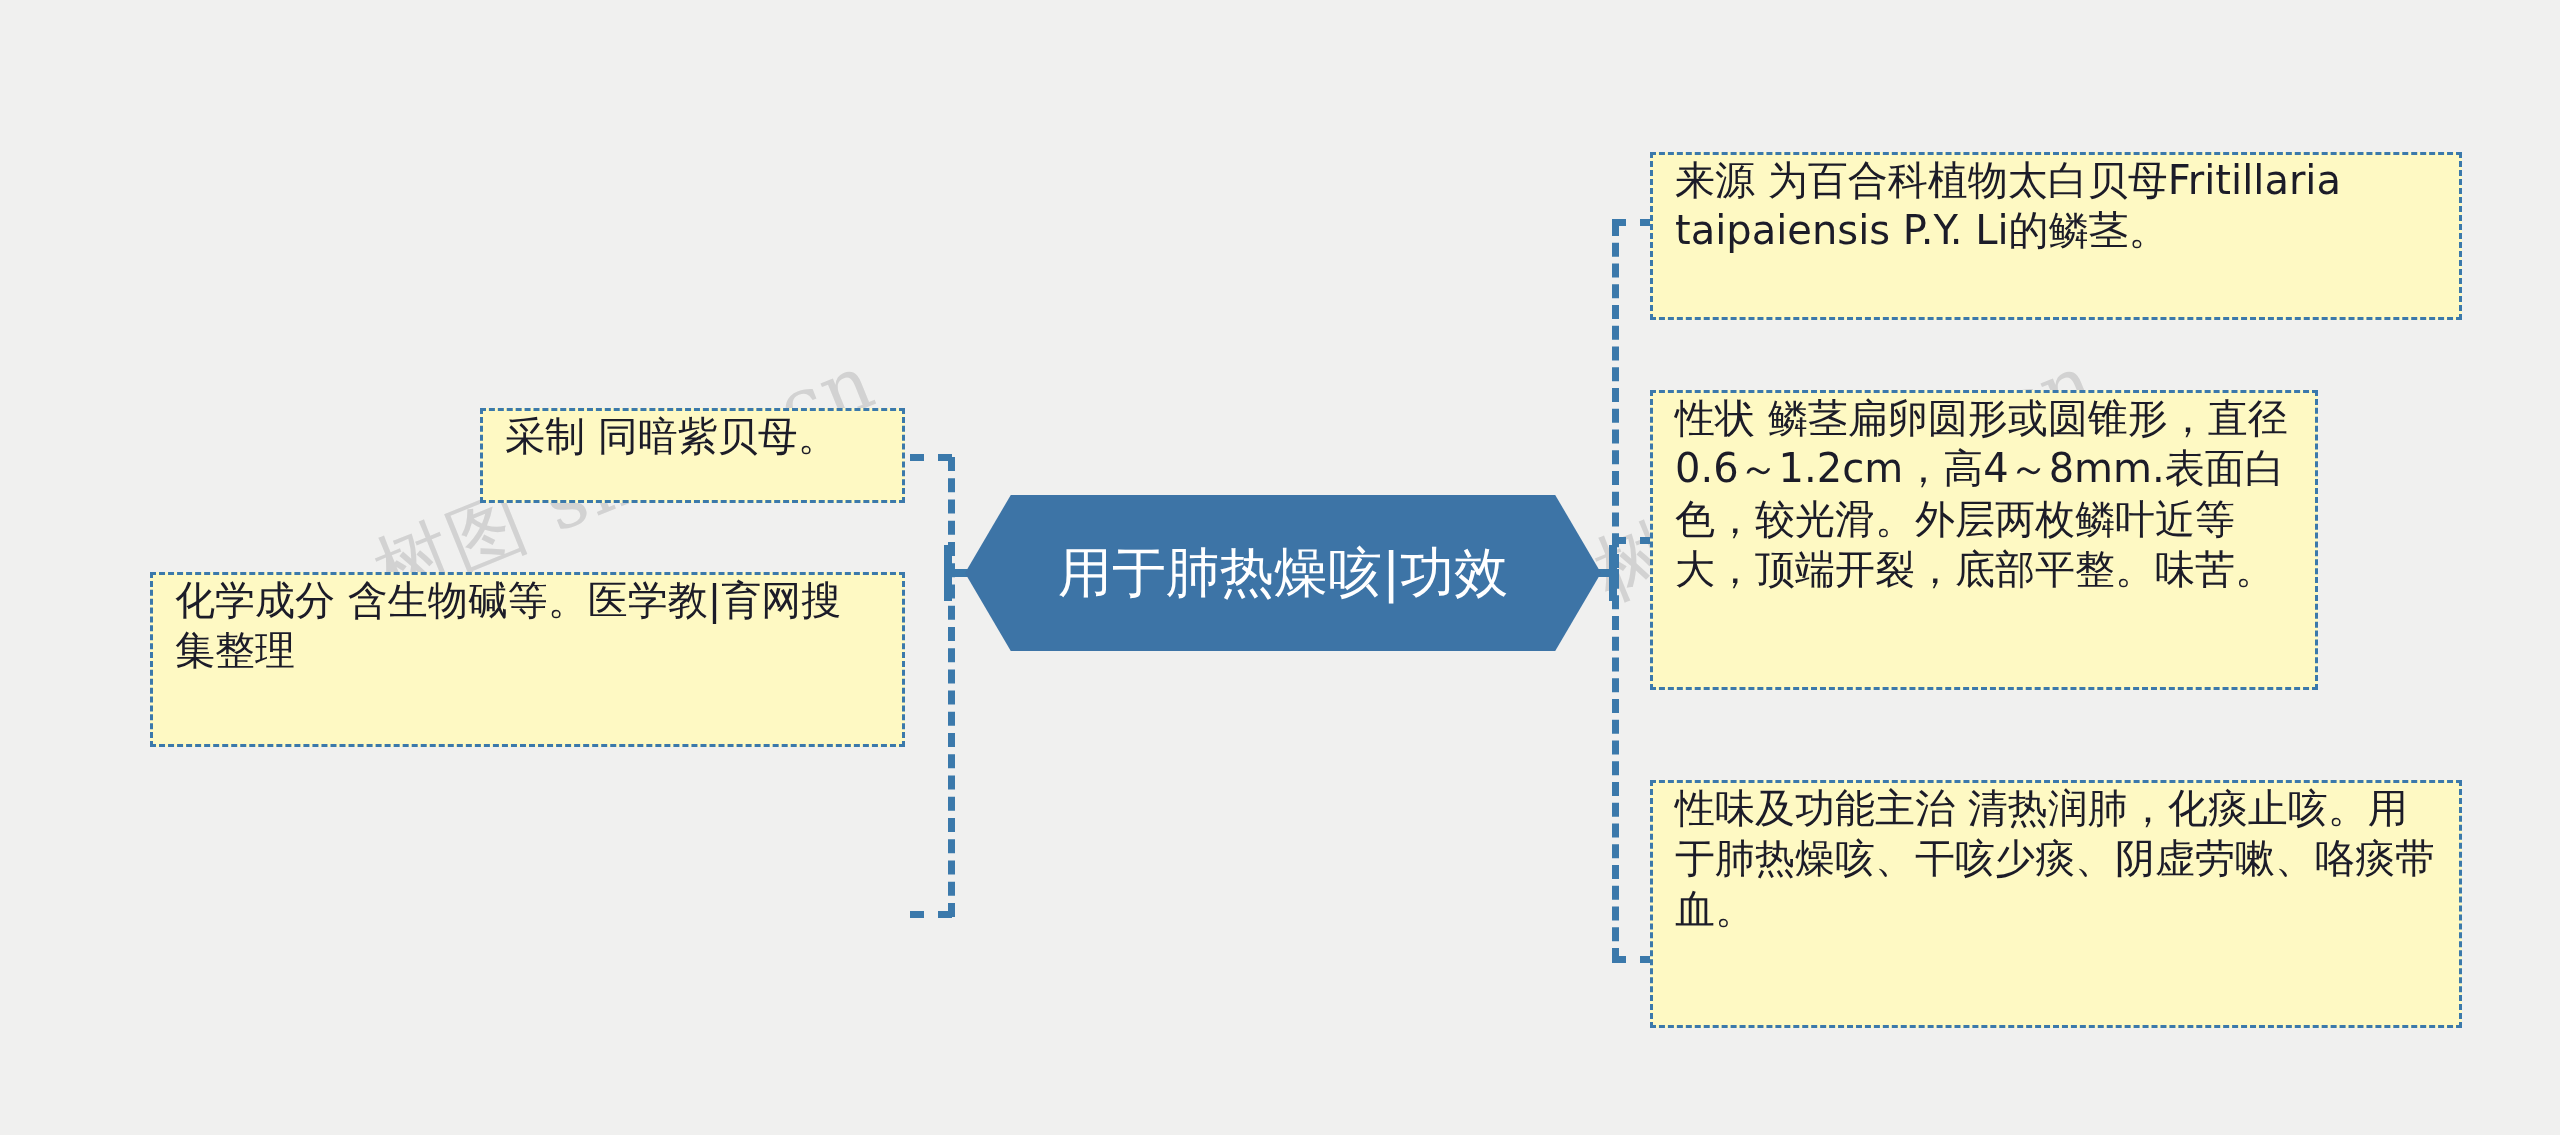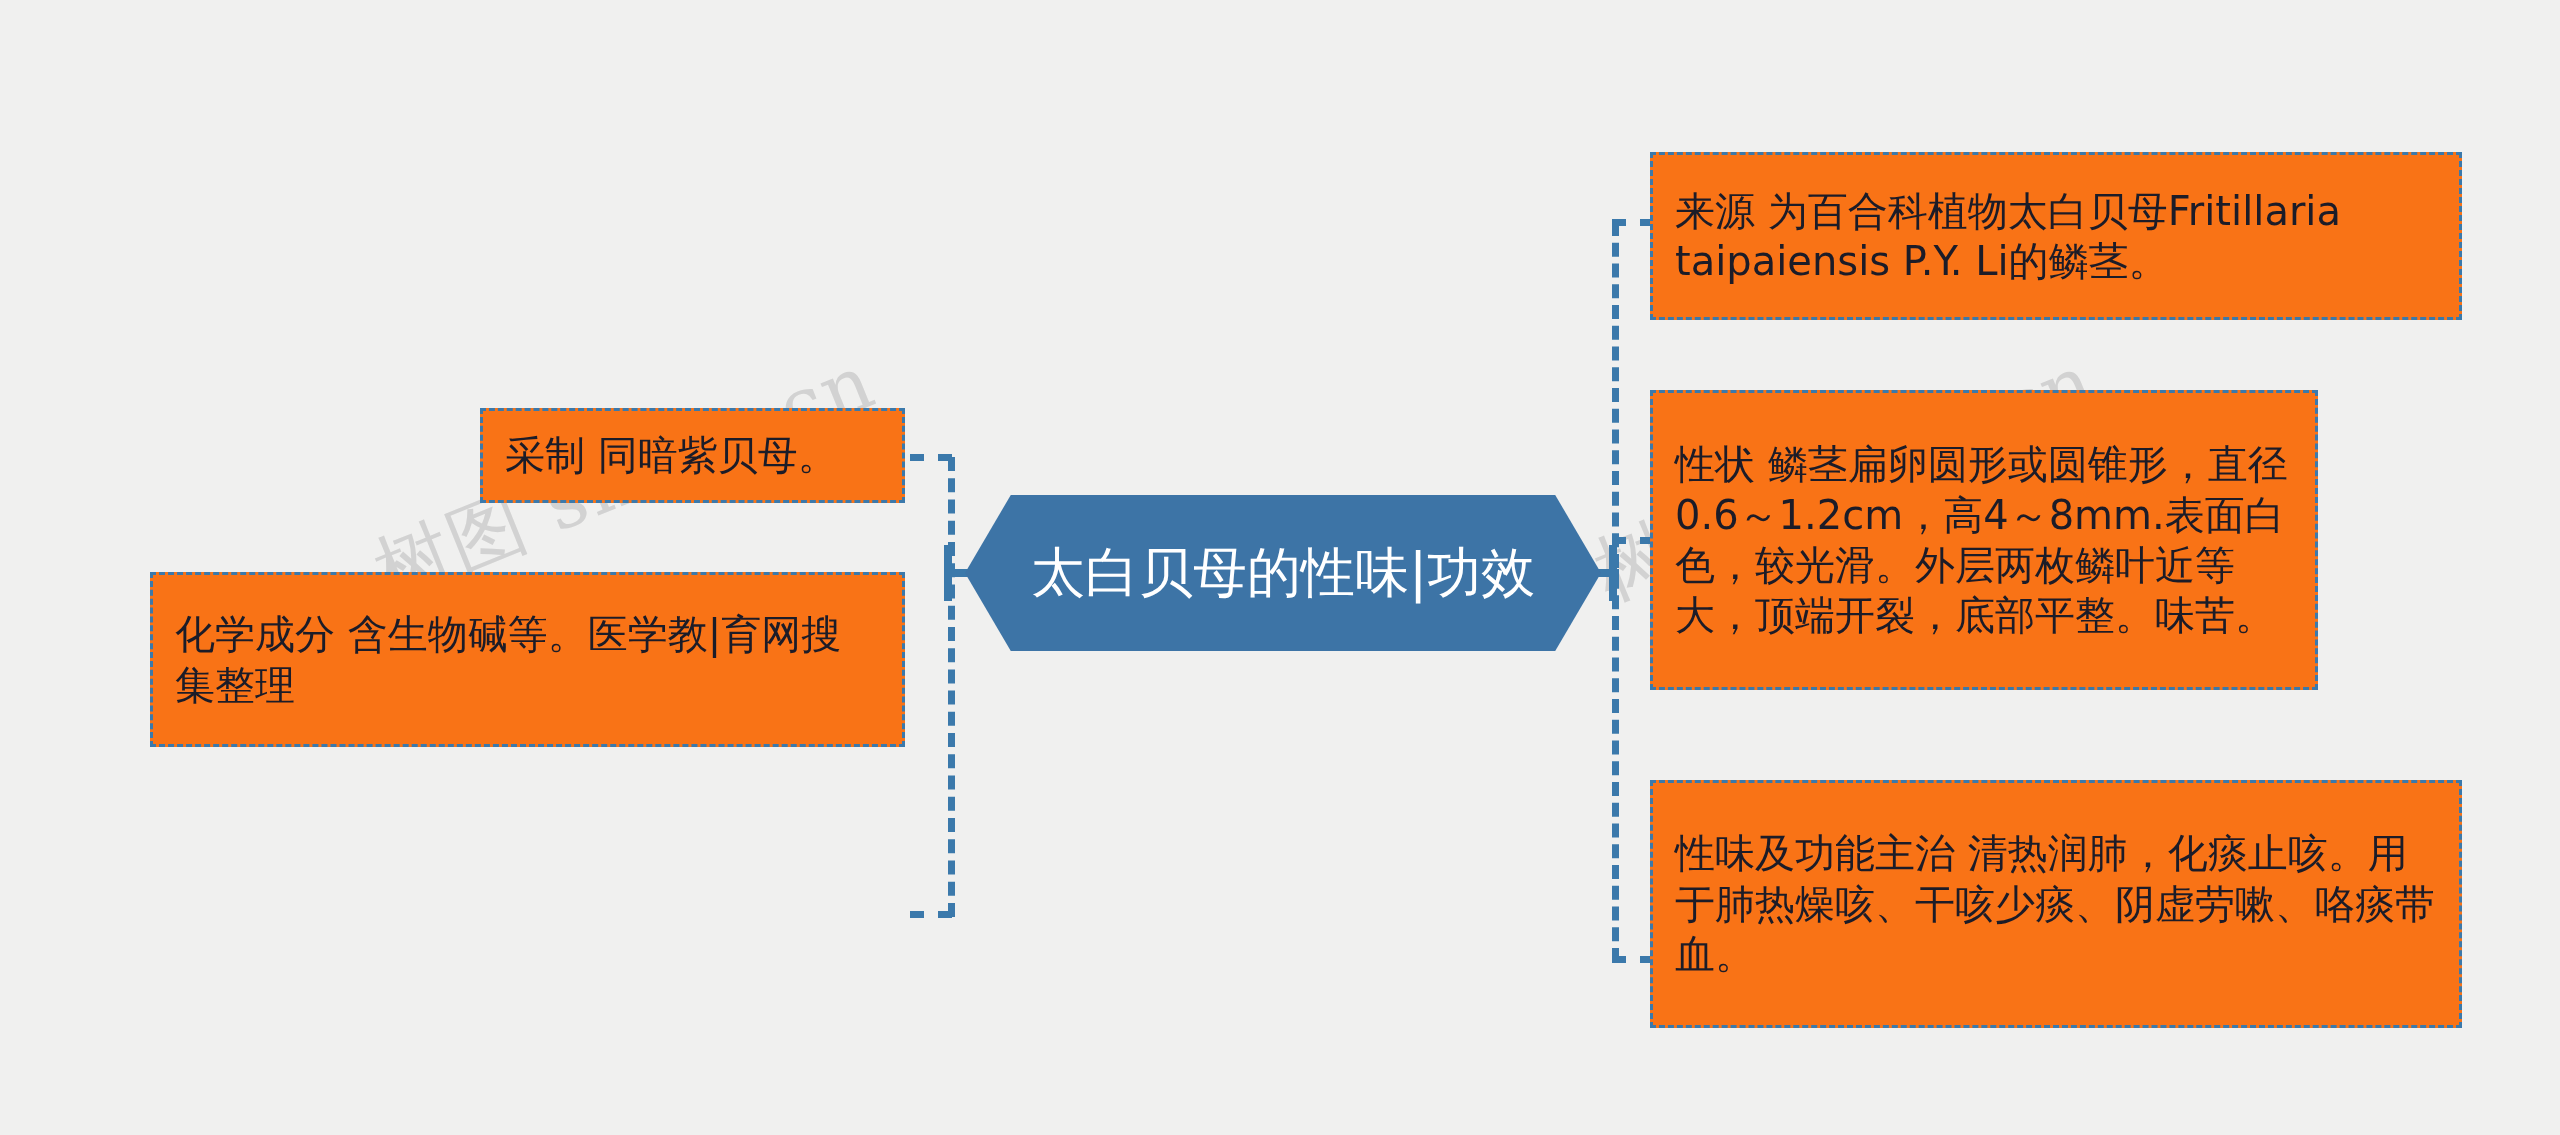--- a/index.html
+++ b/index.html
@@ -59,25 +59,25 @@
     color: #ffffff;
     font-size: 54px;
     line-height: 1;
     white-space: nowrap;
     letter-spacing: 0px;
   }
 
   
   .leaf {
     position: absolute;
-    background: #f97316;
+    background: #fef9c3;
     border: 3px dashed #3b79ab;
     box-sizing: border-box;
     display: flex;
-    align-items: center;
+    align-items: flex-start;
     z-index: 5;
   }
   .leaf .leaf-text {
     color: #1c1c28;
     font-size: 40px;
     line-height: 1.26;
     padding: 0 22px;
     width: 100%;
     word-break: break-word;
   }
@@ -142,21 +142,21 @@
   <div class="conn-solid-v" id="trunk-left-cap"></div>
 
   <div class="conn conn-v" id="spine-right"></div>
   <div class="conn conn-h" id="stub-r1"></div>
   <div class="conn conn-h" id="stub-r2"></div>
   <div class="conn conn-h" id="stub-r3"></div>
   <div class="conn-solid-h" id="trunk-right"></div>
   <div class="conn-solid-v" id="trunk-right-cap"></div>
 
   <div class="hex-node">
-    <span class="hex-label">太白贝母的性味|功效</span>
+    <span class="hex-label">用于肺热燥咳|功效</span>
   </div>
 
   <div class="leaf" id="leaf-harvest">
     <span class="leaf-text">采制 同暗紫贝母。</span>
   </div>
 
   <div class="leaf" id="leaf-chem">
     <span class="leaf-text">化学成分 含生物碱等。医学教|育网搜集整理</span>
   </div>
 

